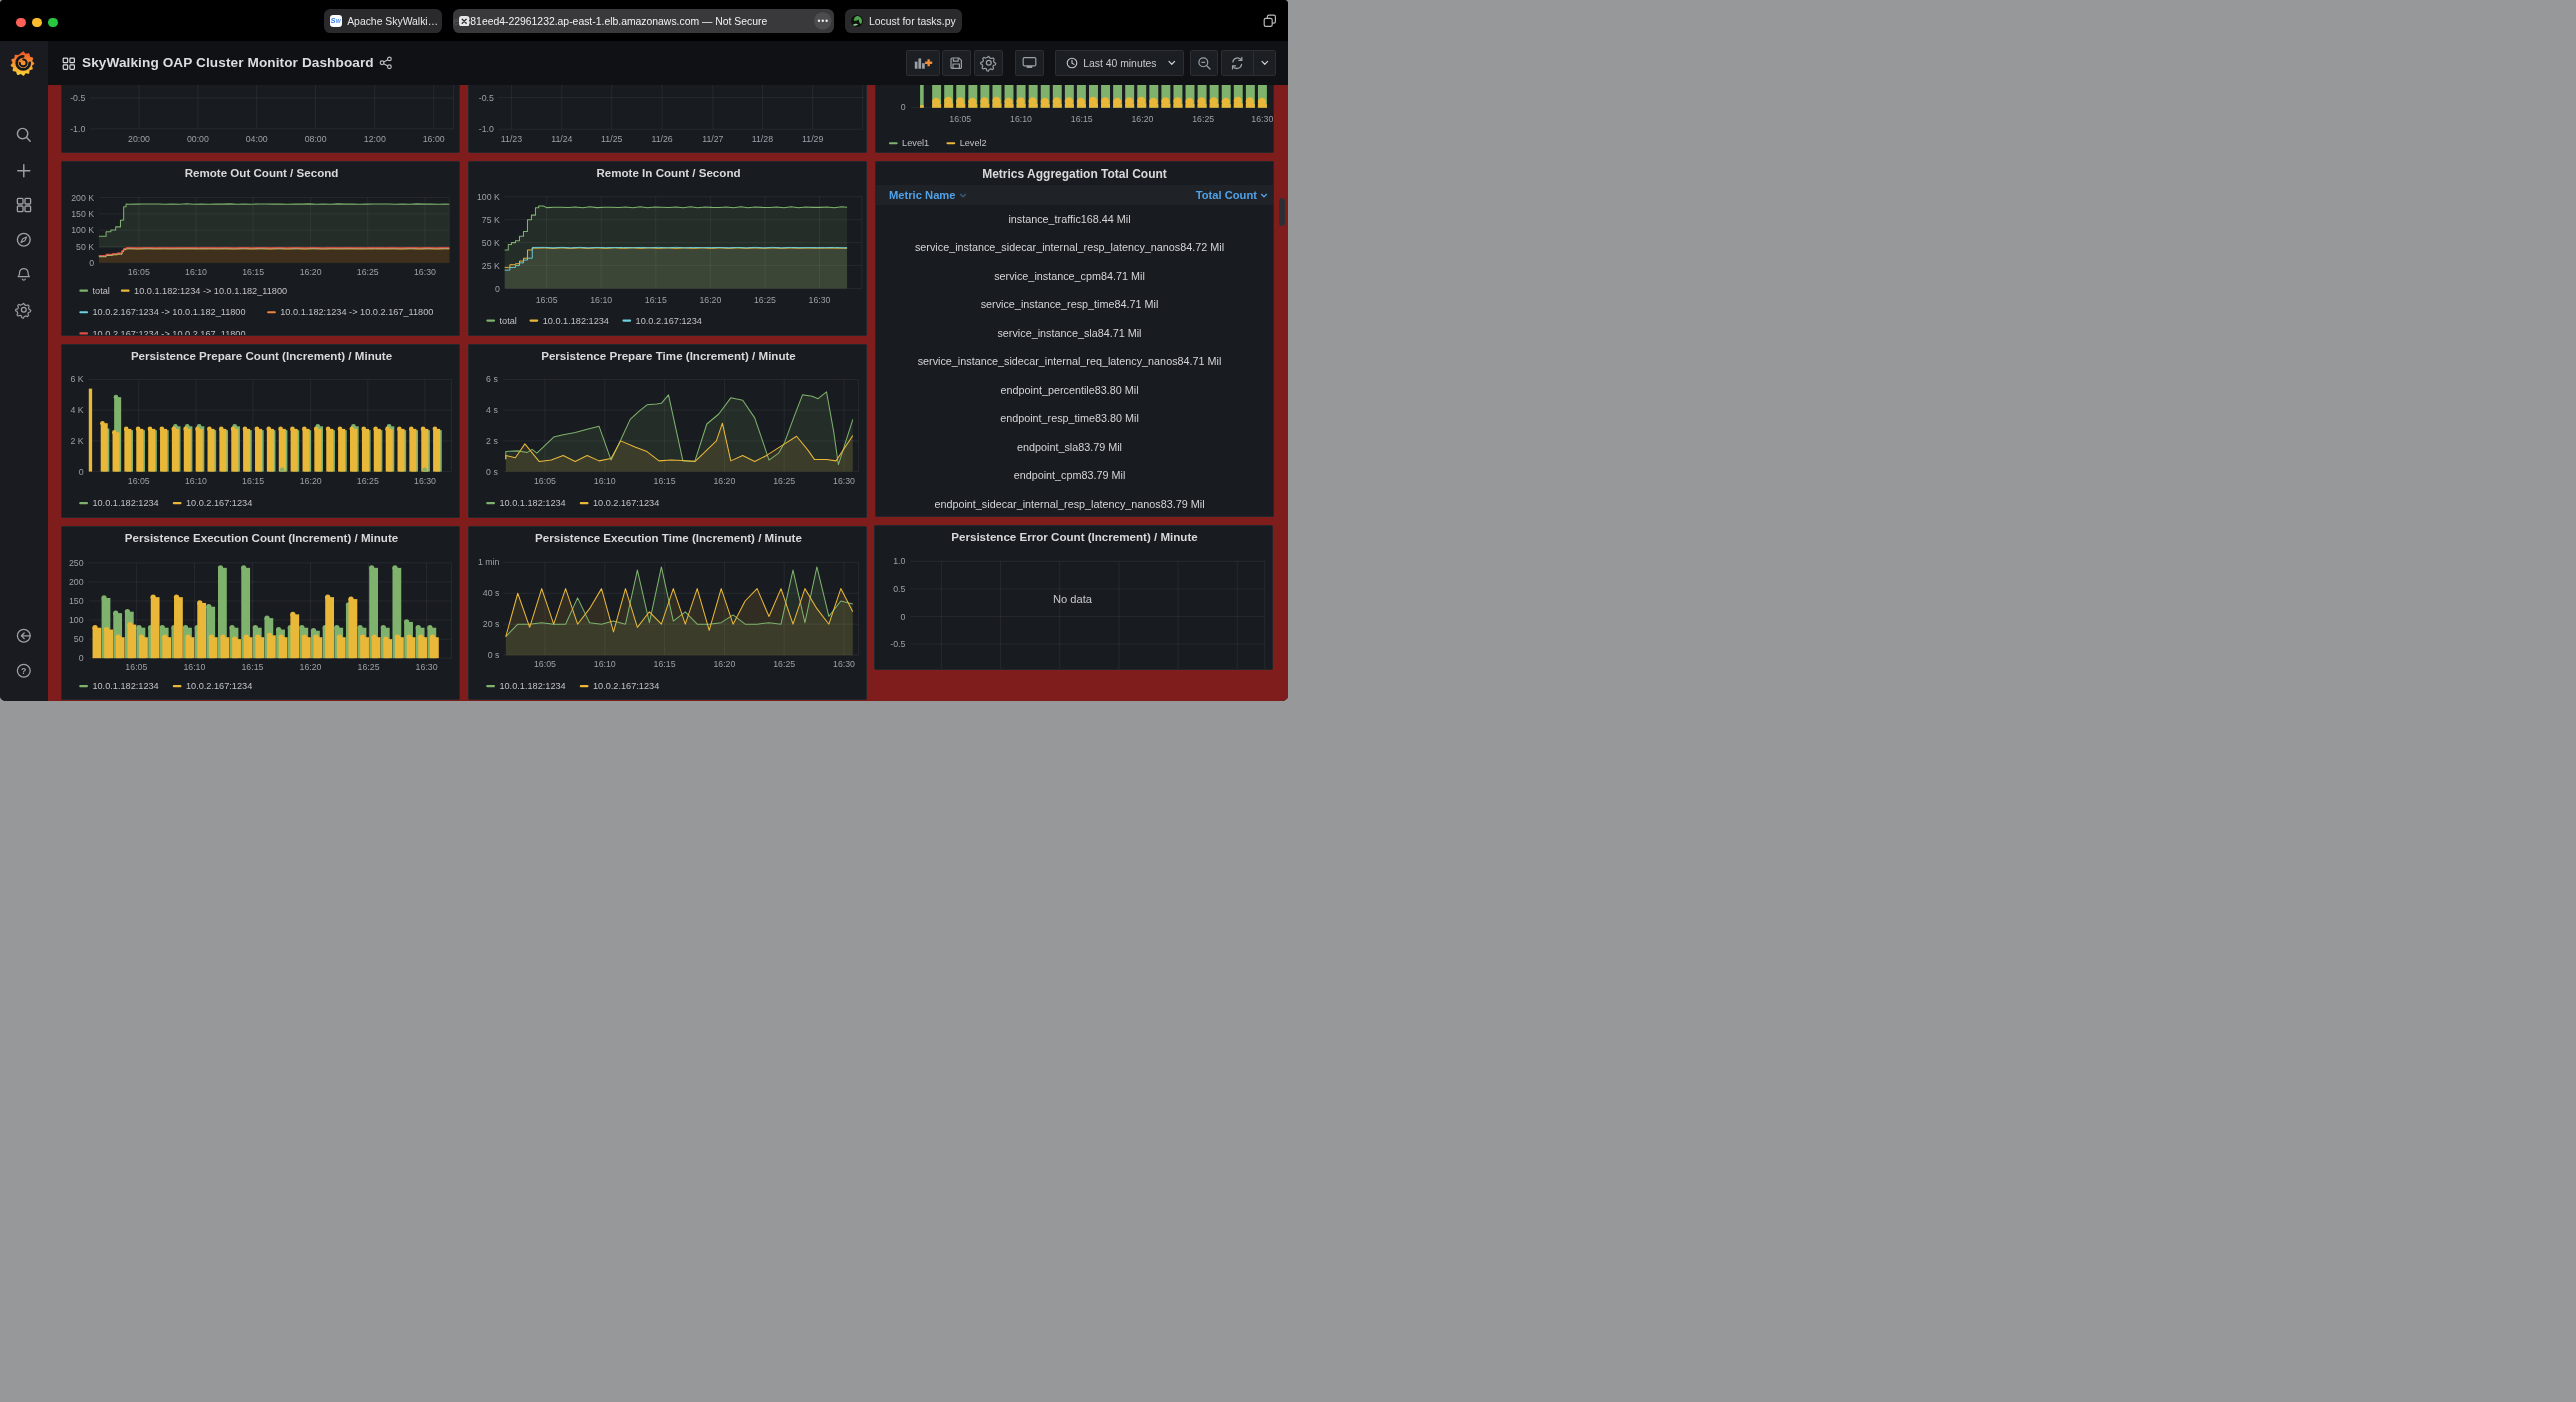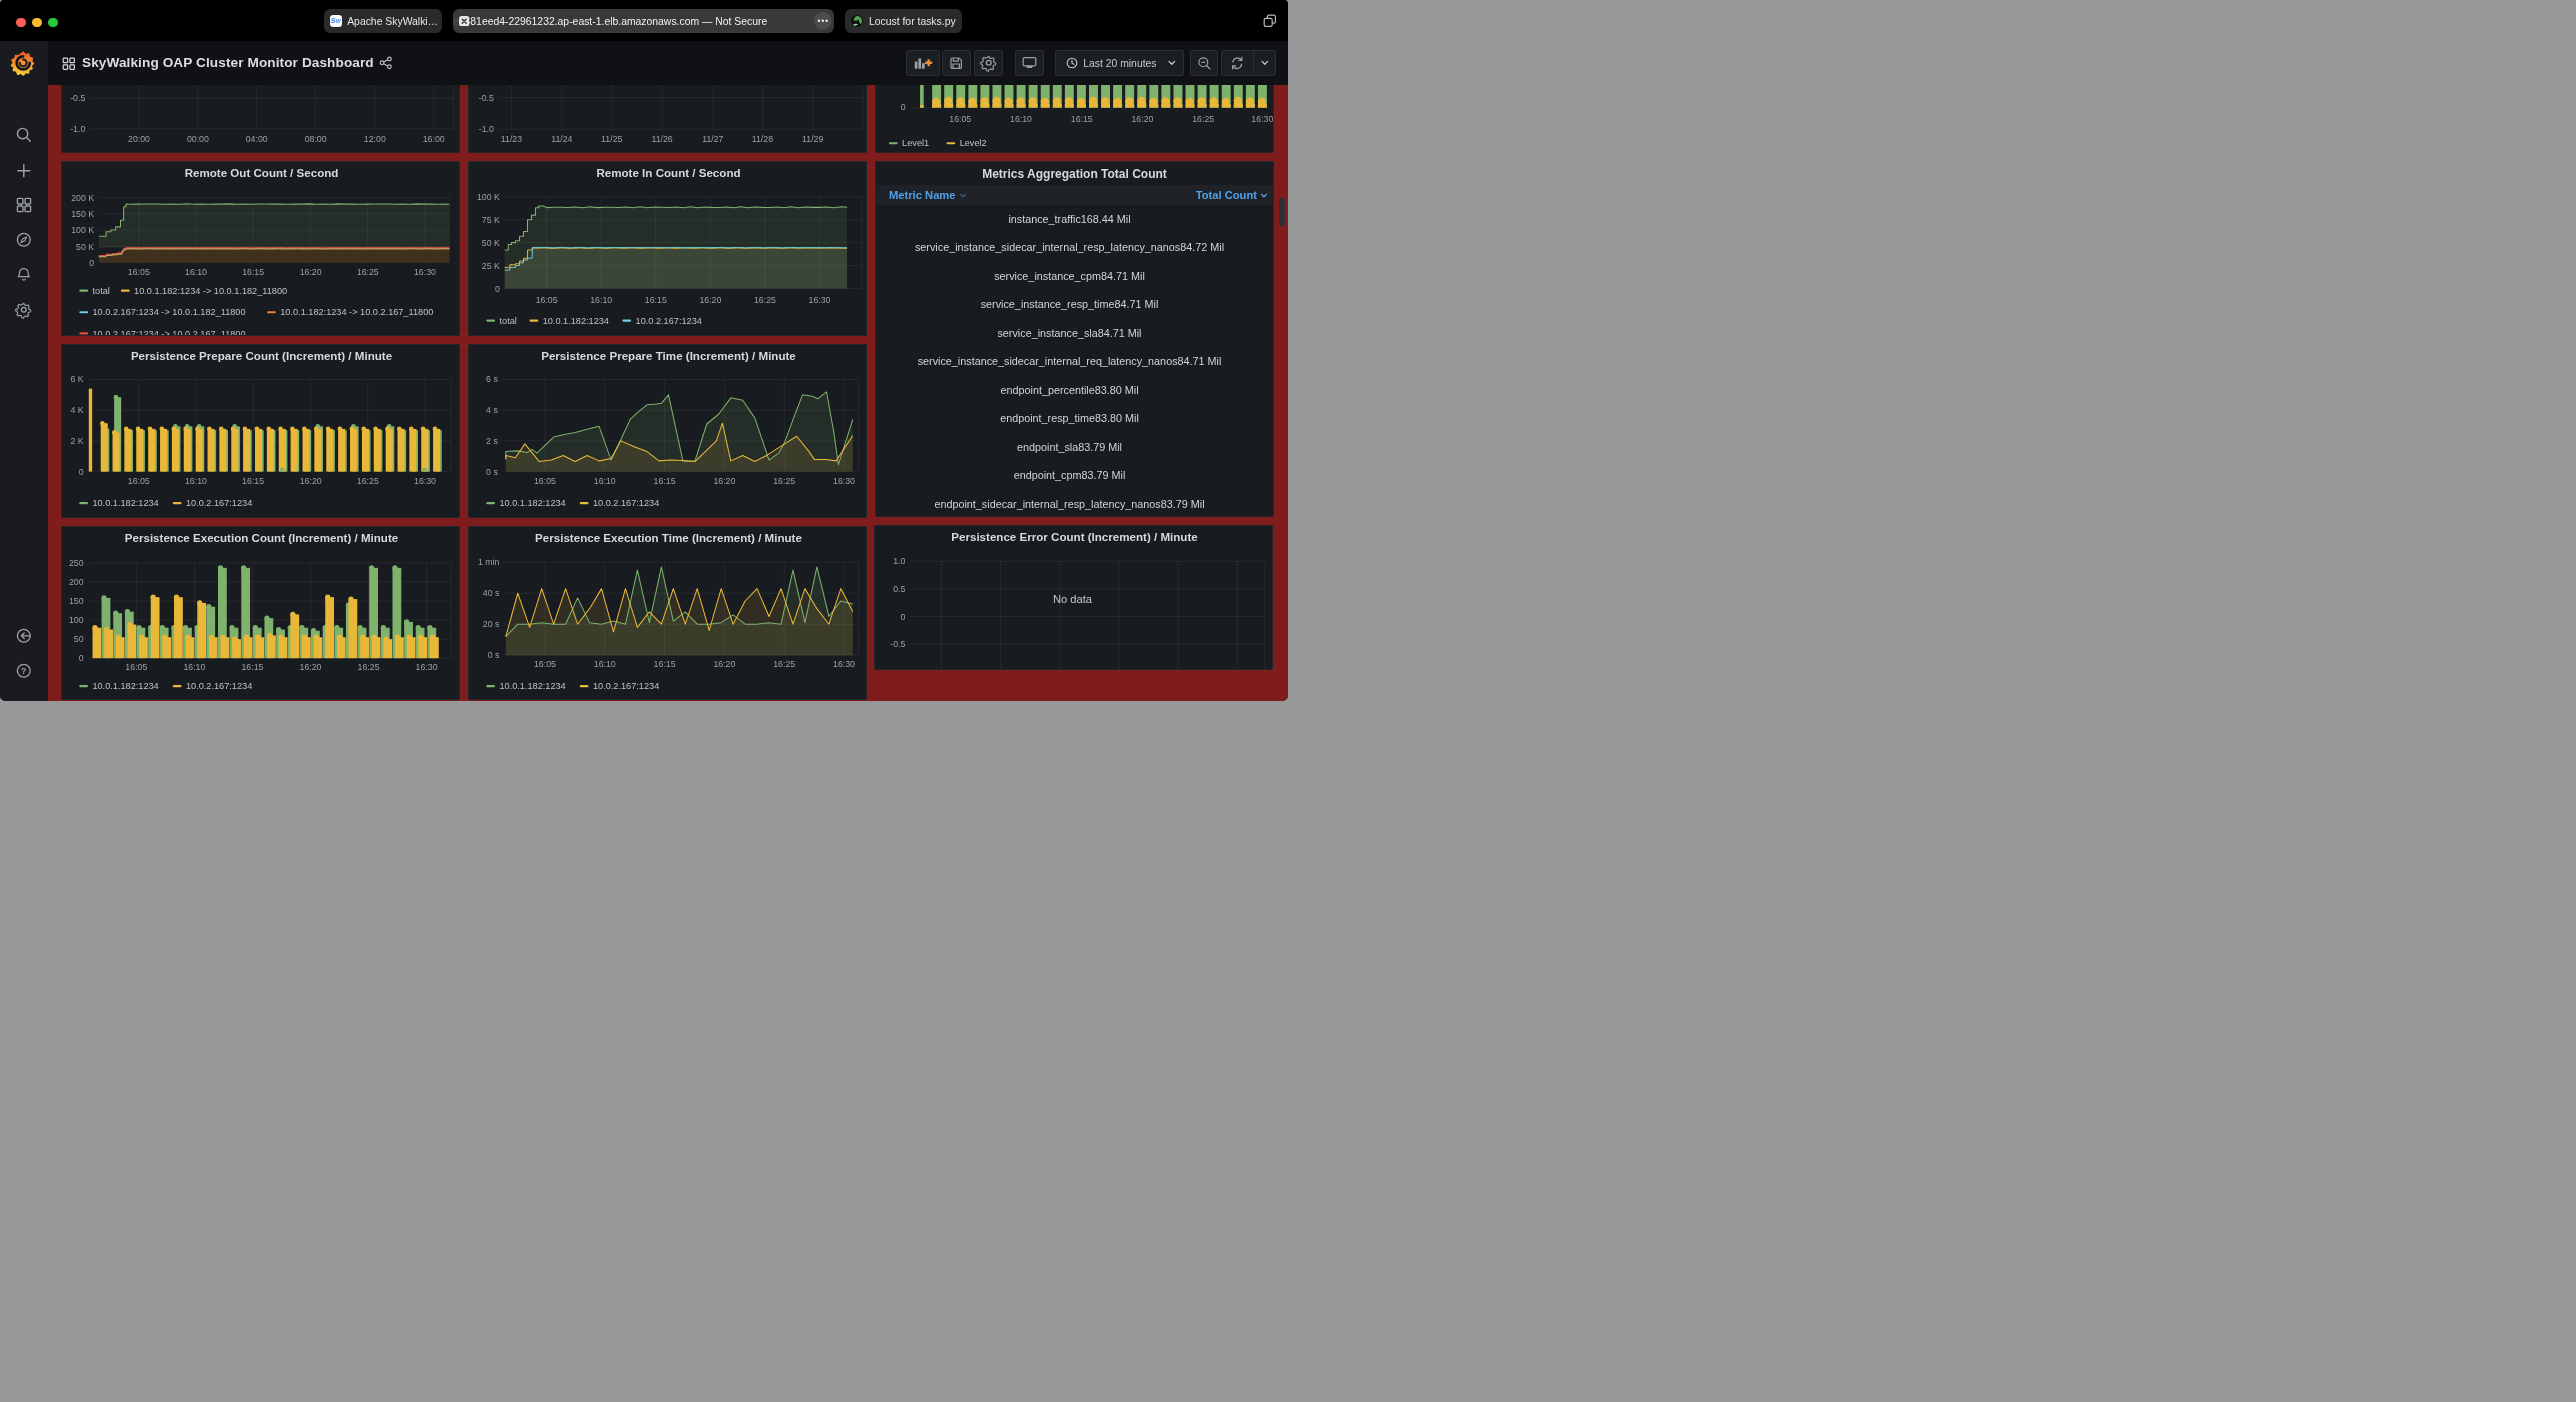--- a/index.html
+++ b/index.html
@@ -149,21 +149,21 @@
           <svg width="15" height="13.6" viewBox="0 0 19 17" fill="none">
             <rect x="1.5" y="2" width="16" height="10.5" rx="1.5" stroke="#9da0a6" stroke-width="1.5"></rect>
             <rect x="6" y="12.5" width="7" height="2.5" fill="#9da0a6"></rect>
           </svg>
         </div>
   <div class="tbtn" style="left:1007px;width:129px;justify-content:flex-start;padding-left:9.6px;gap:5.6px;font-size:10.4px;font-weight:500;color:#c8c9cc">
           <svg width="12" height="12" viewBox="0 0 15 15" fill="none">
             <circle cx="7.5" cy="7.5" r="6" stroke="#c8c9cc" stroke-width="1.4"></circle>
             <path d="M7.5 4.2 V7.7 L10 9.2" stroke="#c8c9cc" stroke-width="1.4" stroke-linecap="round"></path>
           </svg>
-          <span>Last 20 minutes</span>
+          <span>Last 40 minutes</span>
           <span style="margin-left:4.8px;display:flex">
             <svg width="9.6" height="9.6" viewBox="0 0 12 12" fill="none">
               <path d="M2.5 4.2 L6 7.8 L9.5 4.2" stroke="#c8c9cc" stroke-width="1.6" fill="none" stroke-linecap="round" stroke-linejoin="round"></path>
             </svg>
           </span>
         </div>
   <div class="tbtn" style="left:1142px;width:28px">
           <svg width="15" height="15" viewBox="0 0 19 19" fill="none">
             <circle cx="8" cy="8" r="5.6" stroke="#9da0a6" stroke-width="1.5"></circle>
             <line x1="12.3" y1="12.3" x2="16.5" y2="16.5" stroke="#9da0a6" stroke-width="1.5" stroke-linecap="round"></line>

